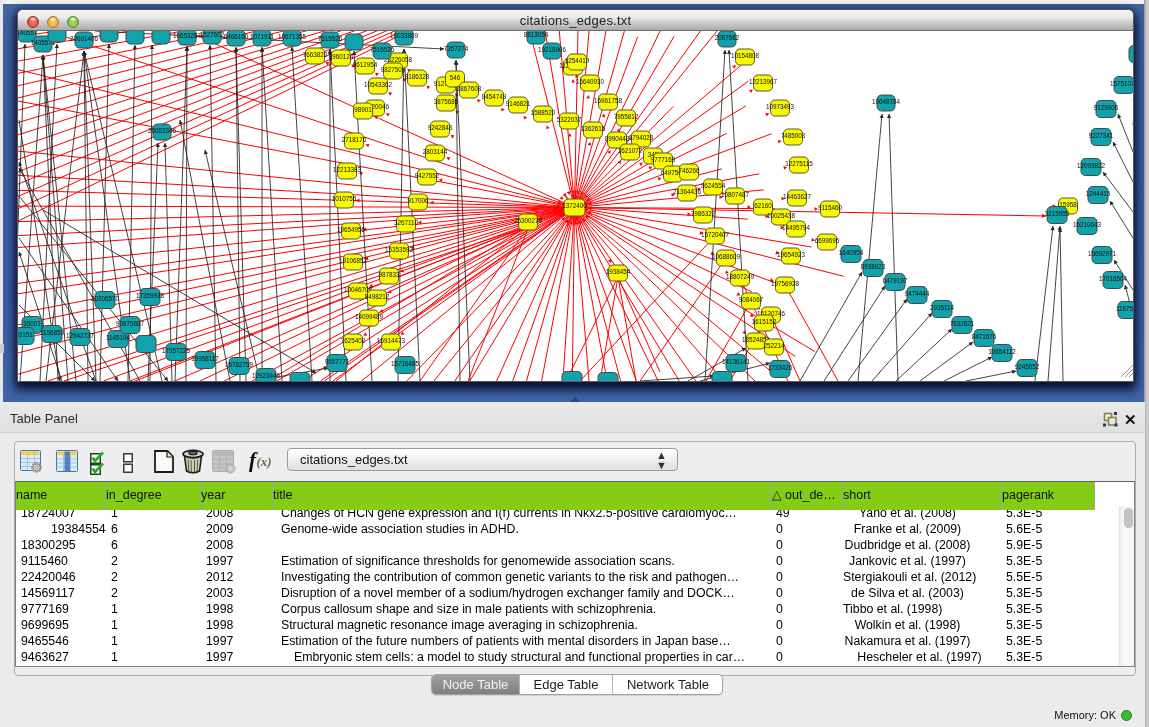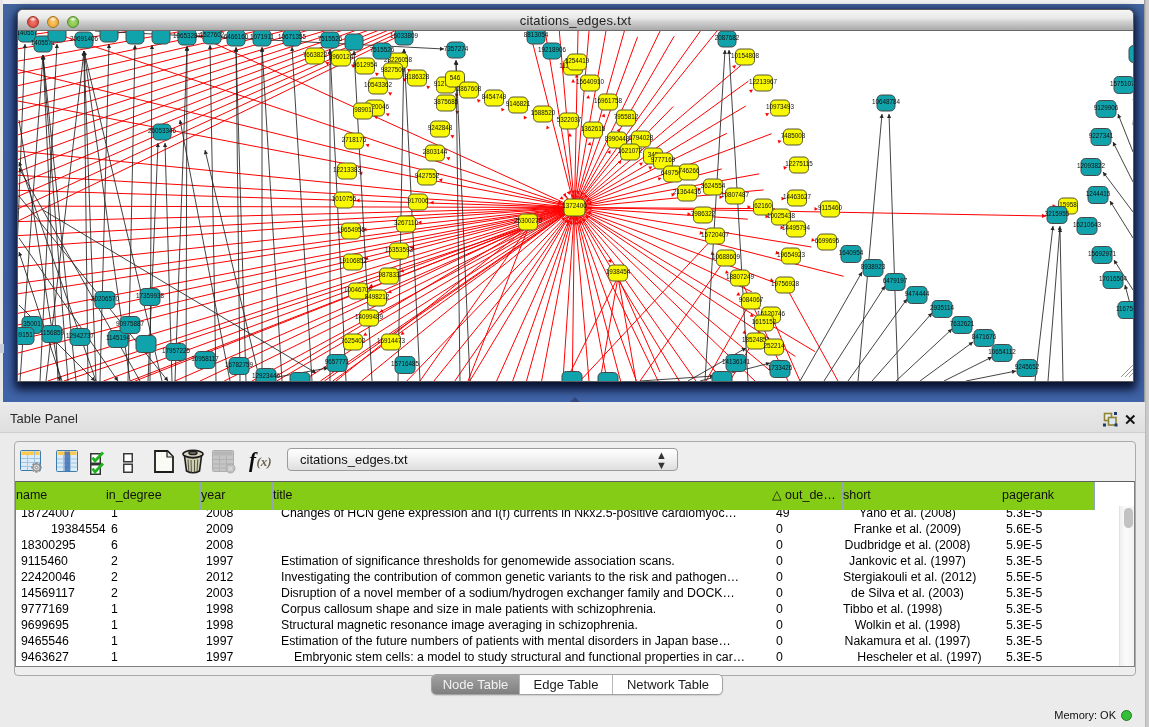--- a/index.html
+++ b/index.html
@@ -864,20 +864,21 @@
         <div class="cell" style="left:185px;width:72px;text-align:left;padding-left:5px;">2008</div>
         <div class="cell" style="left:257px;width:499px;text-align:left;padding-left:8px;">Changes of HCN gene expression and I(f) currents in Nkx2.5-positive cardiomyoc…</div>
         <div class="cell" style="left:756px;width:71px;text-align:left;padding-left:4px;">49</div>
         <div class="cell" style="left:827px;width:159px;text-align:center;padding-right:30px;">Yano et al. (2008)</div>
         <div class="cell" style="left:986px;width:93px;text-align:left;padding-left:4px;">5.3E-5</div>
       </div>
 <div class="row" style="top:40px;">
         <div class="cell" style="left:0px;width:90px;text-align:left;padding-left:5px;margin-left:30px;">19384554</div>
         <div class="cell" style="left:90px;width:95px;text-align:left;padding-left:5px;">6</div>
         <div class="cell" style="left:185px;width:72px;text-align:left;padding-left:5px;">2009</div>
+        <div class="cell" style="left:257px;width:499px;text-align:left;padding-left:8px;">Genome-wide association studies in ADHD.</div>
         <div class="cell" style="left:756px;width:71px;text-align:left;padding-left:4px;">0</div>
         <div class="cell" style="left:827px;width:159px;text-align:center;padding-right:30px;">Franke et al. (2009)</div>
         <div class="cell" style="left:986px;width:93px;text-align:left;padding-left:4px;">5.6E-5</div>
       </div>
 <div class="row" style="top:56px;">
         <div class="cell" style="left:0px;width:90px;text-align:left;padding-left:5px;">18300295</div>
         <div class="cell" style="left:90px;width:95px;text-align:left;padding-left:5px;">6</div>
         <div class="cell" style="left:185px;width:72px;text-align:left;padding-left:5px;">2008</div>
         <div class="cell" style="left:257px;width:499px;text-align:left;padding-left:8px;margin-top:16px;">Estimation of significance thresholds for genomewide association scans.</div>
         <div class="cell" style="left:756px;width:71px;text-align:left;padding-left:4px;">0</div>

